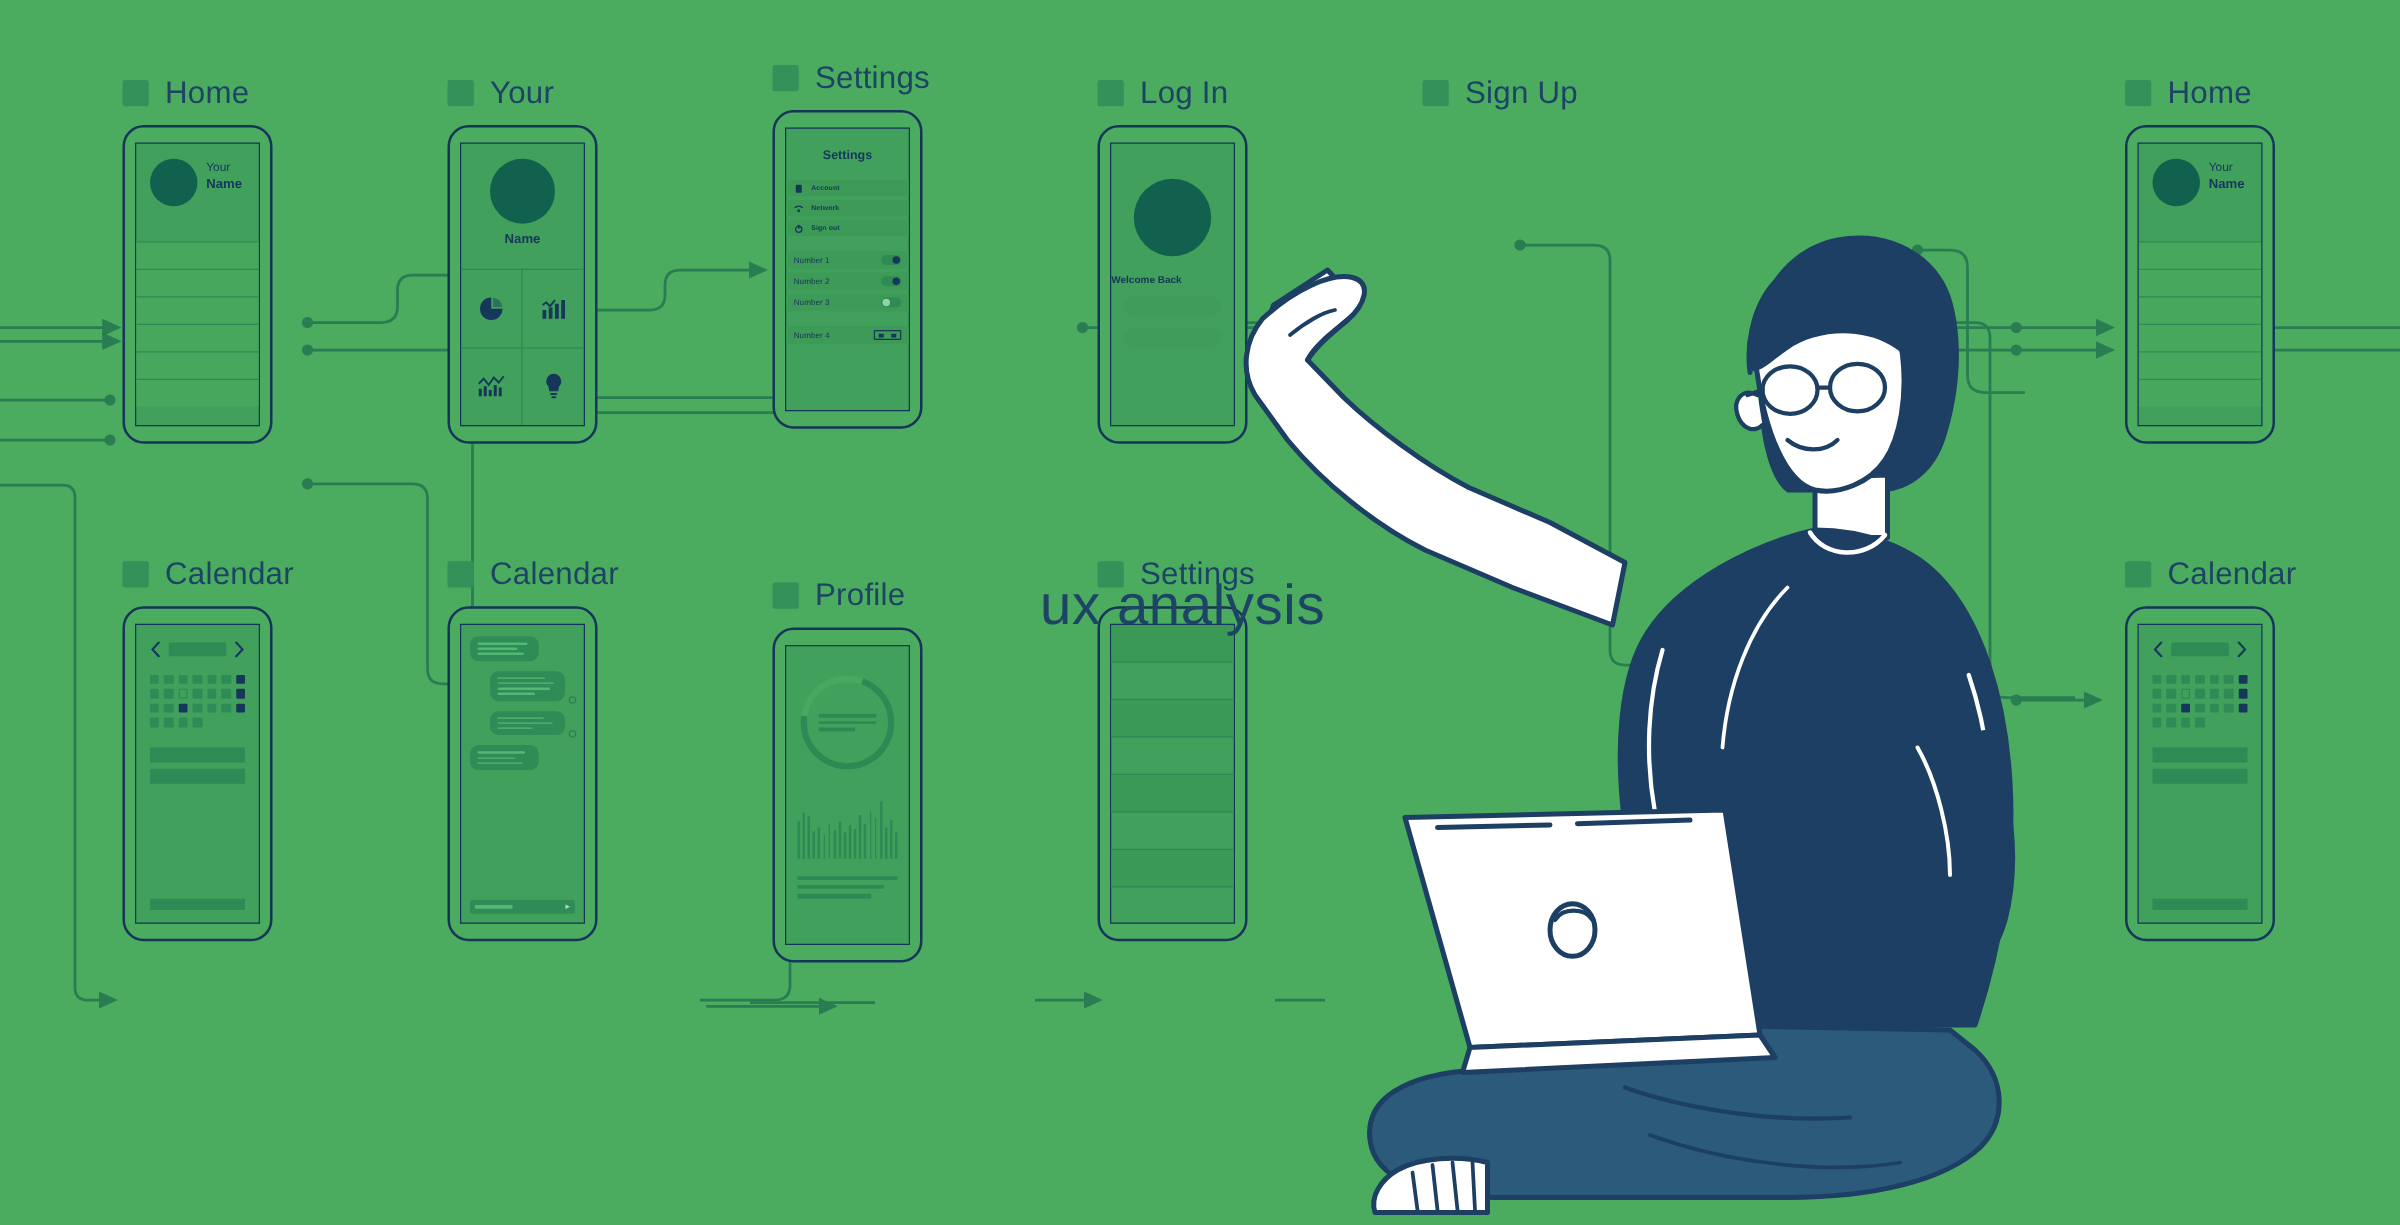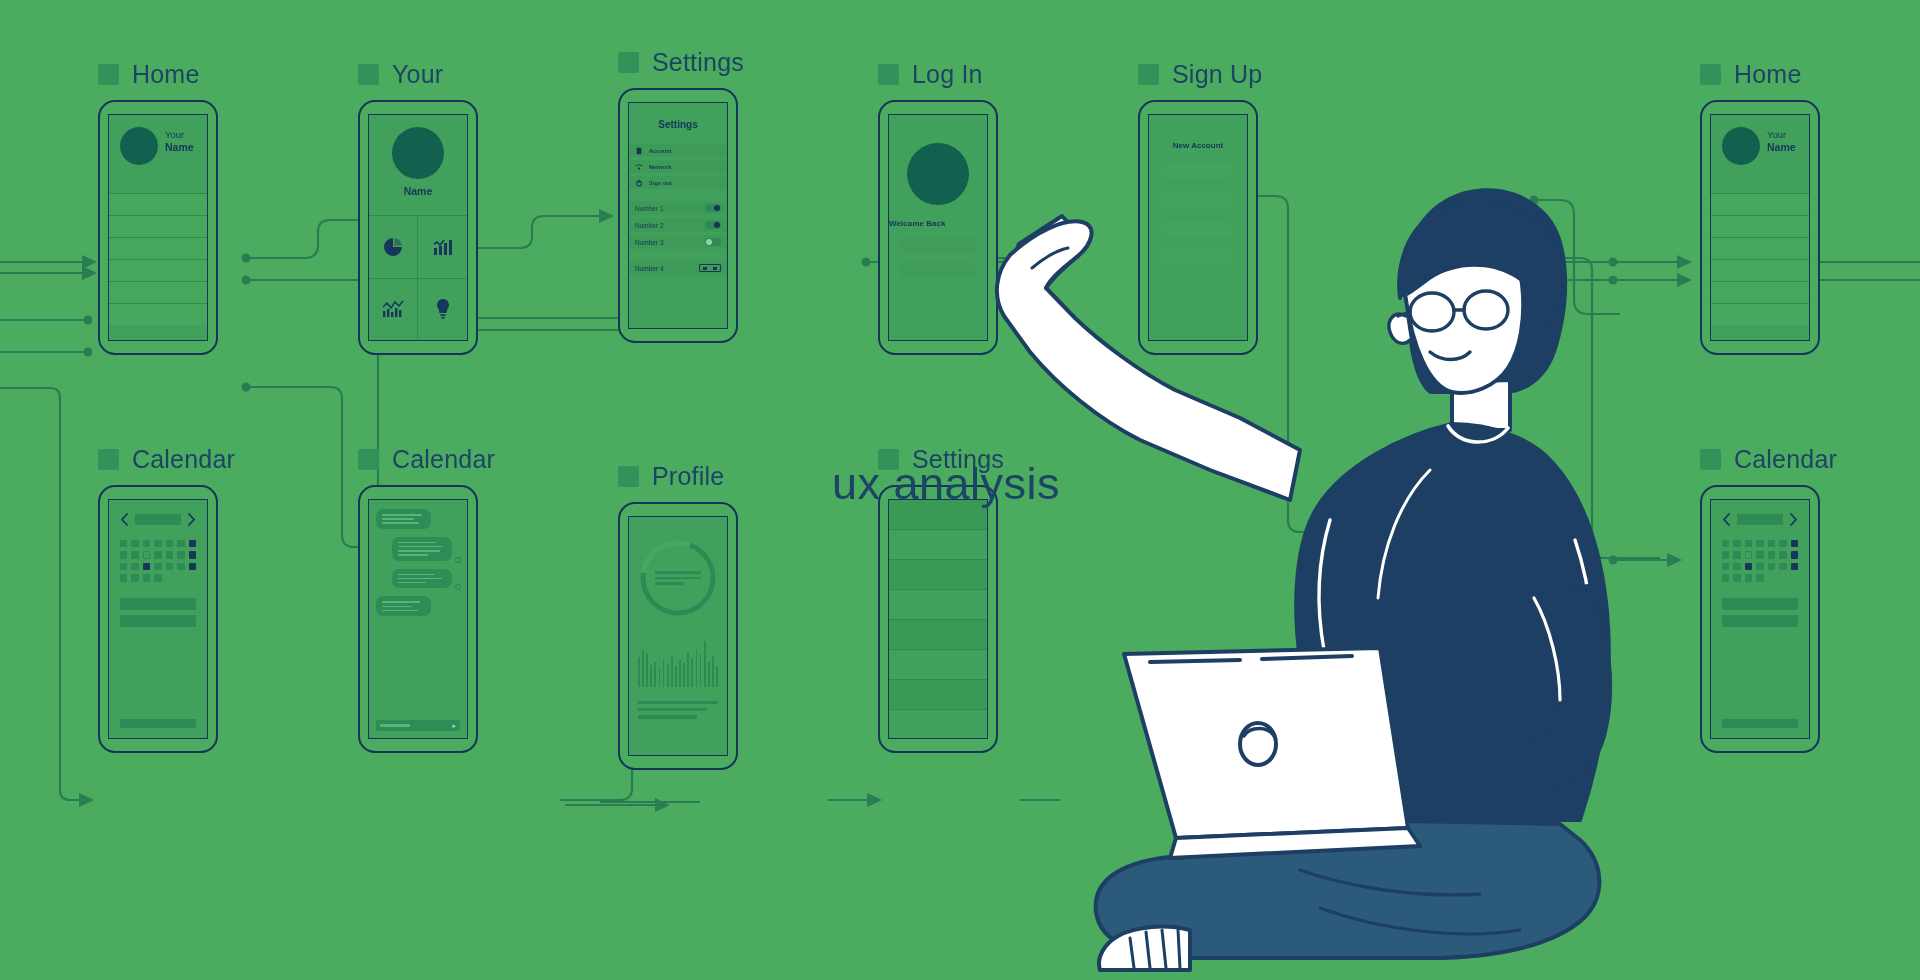--- a/index.html
+++ b/index.html
@@ -363,29 +363,20 @@
         <div class="login-field"></div>
         <div class="login-field"></div>
       </div>
     </div>
   </div>
 
   <div class="screen" style="left:1138px;top:60px;">
     <div class="scr-label">
       <span class="scr-swatch"></span>
       <span class="scr-title">Sign Up</span>
-    </div>
-    <div class="phone">
-      <div class="viewport">
-        <div class="su-title">New Account</div>
-        <div class="su-field"></div>
-        <div class="su-field"></div>
-        <div class="su-field"></div>
-        <div class="su-field"></div>
-      </div>
     </div>
   </div>
 
   <div class="screen" style="left:1700px;top:60px;">
     <div class="scr-label">
       <span class="scr-swatch"></span>
       <span class="scr-title">Home</span>
     </div>
     <div class="phone">
       <div class="viewport">

